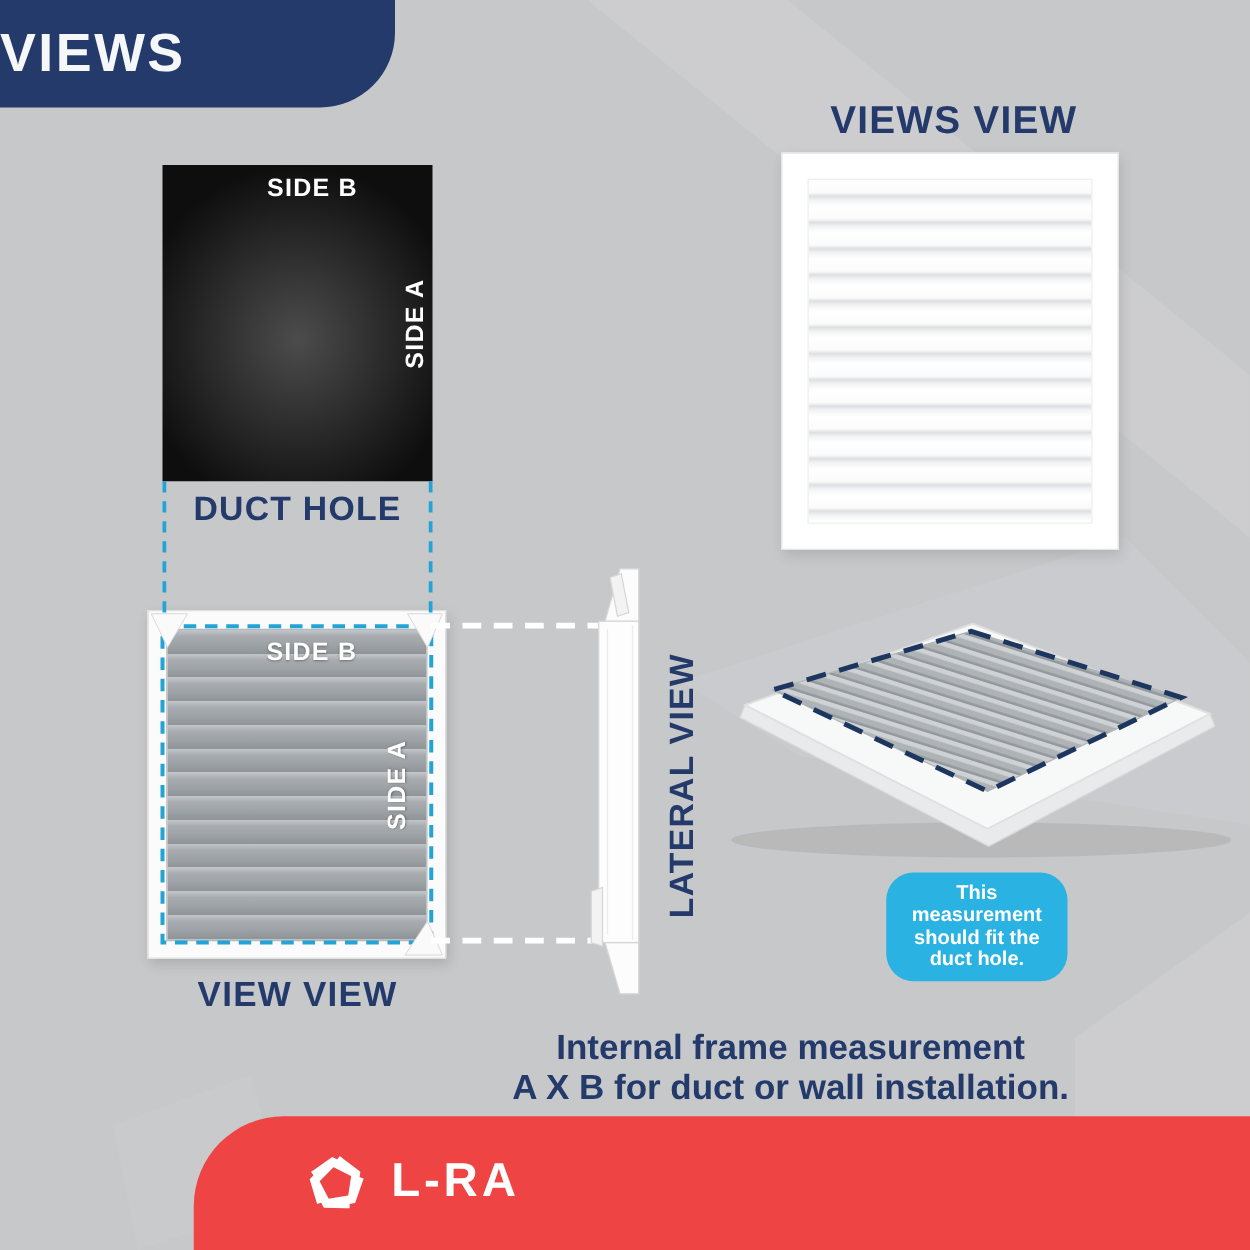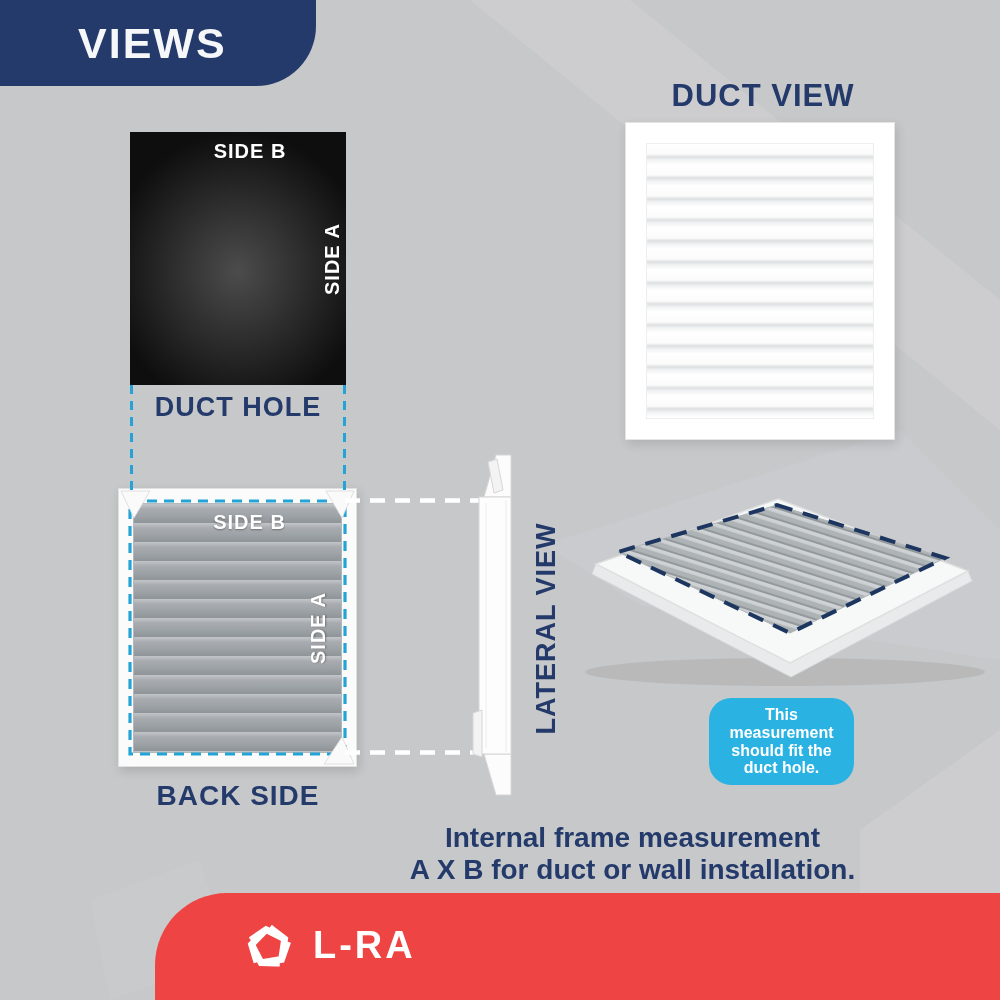--- a/index.html
+++ b/index.html
@@ -11,21 +11,21 @@
   .abs{position:absolute;}
   
   #watermark{left:0;top:0;width:1000px;height:1000px;z-index:0;}
   
   .banner{
     left:0;top:0;width:316px;height:86px;background:#243a6b;
     border-bottom-right-radius:60px;z-index:3;
   }
   .banner-title{
     color:#f6f7f9;font-size:43px;font-weight:800;letter-spacing:2px;
-    line-height:86px;padding-left:78px;
+    line-height:86px;
   }
   
   .navy-title{color:#243a6b;font-weight:800;text-align:center;z-index:2;}
   .front-title{left:613px;top:78px;width:300px;font-size:31px;letter-spacing:1px;}
   .back-title{left:108px;top:780px;width:260px;font-size:28px;letter-spacing:1px;}
   .duct-label{left:120px;top:392px;width:236px;font-size:27px;letter-spacing:1px;}
   .lateral-title{
     left:430px;top:613px;width:232px;font-size:27px;letter-spacing:1px;
     transform:rotate(-90deg);transform-origin:center;
   }
@@ -105,37 +105,37 @@
       <path d="M 545,545 L 900,430 L 1000,530 L 1000,660 L 640,605 Z" opacity="0.7"></path>
       <path d="M 860,830 L 1000,730 L 1000,1000 L 860,1000 Z"></path>
       <path d="M 90,900 L 200,860 L 230,960 L 110,1000 Z" opacity="0.5"></path>
     </g>
   </svg>
 
   <div class="abs banner">
     <div class="banner-title">VIEWS</div>
   </div>
 
-  <div class="abs navy-title front-title">DUCT VIEW</div>
+  <div class="abs navy-title front-title">VIEWS VIEW</div>
   <div class="abs front-grille">
     <div class="front-louvers"></div>
   </div>
 
   <div class="abs duct-hole">
     <div class="side-label side-top">SIDE B</div>
     <div class="side-label side-right">SIDE A</div>
   </div>
   <div class="abs navy-title duct-label">DUCT HOLE</div>
 
   <div class="abs back-frame">
     <div class="back-panel"></div>
     <div class="side-label side-top back-side-top" style="top:22px;">SIDE B</div>
     <div class="side-label side-right back-side-right" style="right:26px;">SIDE A</div>
   </div>
-  <div class="abs navy-title back-title">BACK SIDE</div>
+  <div class="abs navy-title back-title">VIEW VIEW</div>
 
   <div class="abs navy-title lateral-title">LATERAL VIEW</div>
 
   <svg id="overlay" class="abs" viewBox="0 0 1000 1000">
     <defs>
       <pattern id="louv" width="26" height="10.5" patternUnits="userSpaceOnUse" patternTransform="rotate(17.5)">
         <rect width="26" height="10.5" fill="#aeb3b6"></rect>
         <rect width="26" height="3.6" y="0" fill="#cfd2d4"></rect>
         <rect width="26" height="2" y="8.5" fill="#92989c"></rect>
       </pattern>

